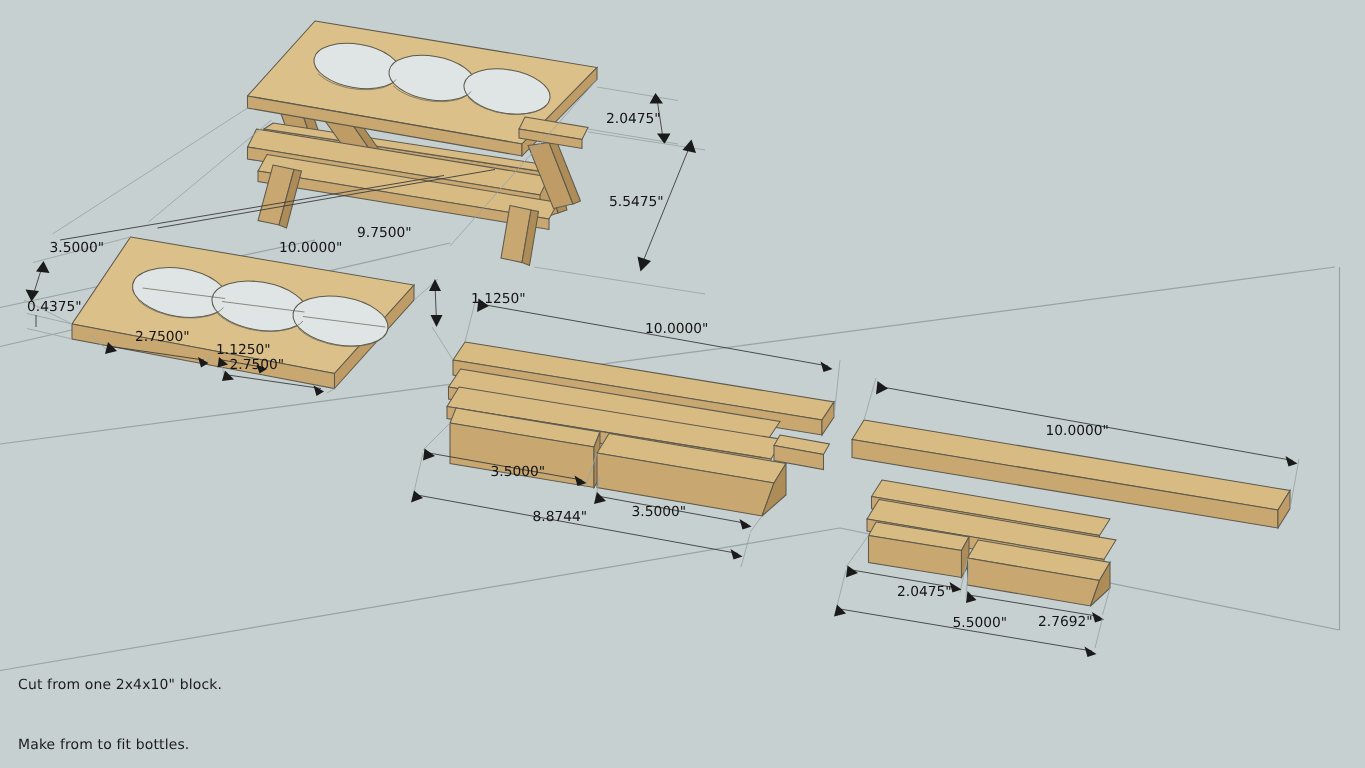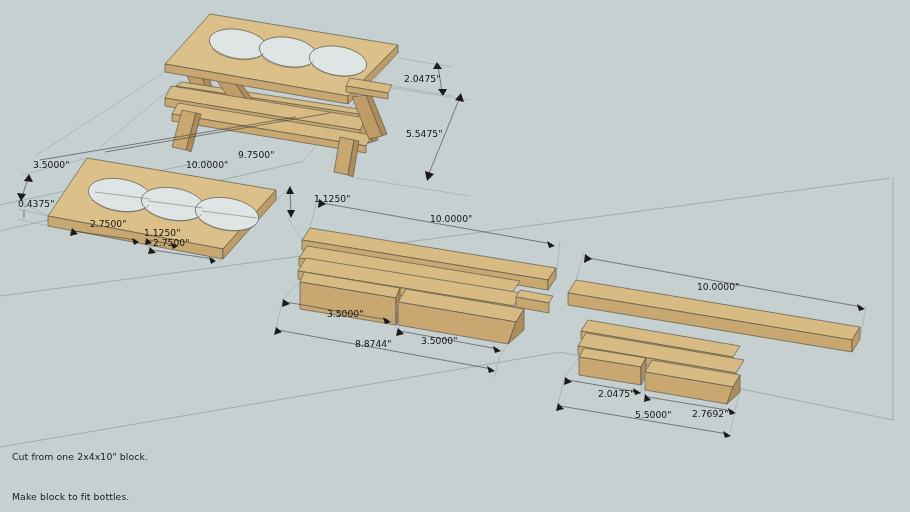--- a/index.html
+++ b/index.html
@@ -290,20 +290,20 @@
     <text class="dimtxt" x="355" y="347">8.8744"</text>
 
     <text class="dimtxt" x="697" y="290">10.0000"</text>
     <text class="dimtxt" x="598" y="397">2.0475"</text>
     <text class="dimtxt" x="635" y="418">5.5000"</text>
     <text class="dimtxt" x="692" y="417">2.7692"</text>
   </svg>
 
   <div class="notes">
     <div>Cut from one 2x4x10" block.</div>
-    <div>Make block to fit bottles.</div>
+    <div>Make from to fit bottles.</div>
     
     
     
     
   </div>
 
 </div>
 
 </body></html>

